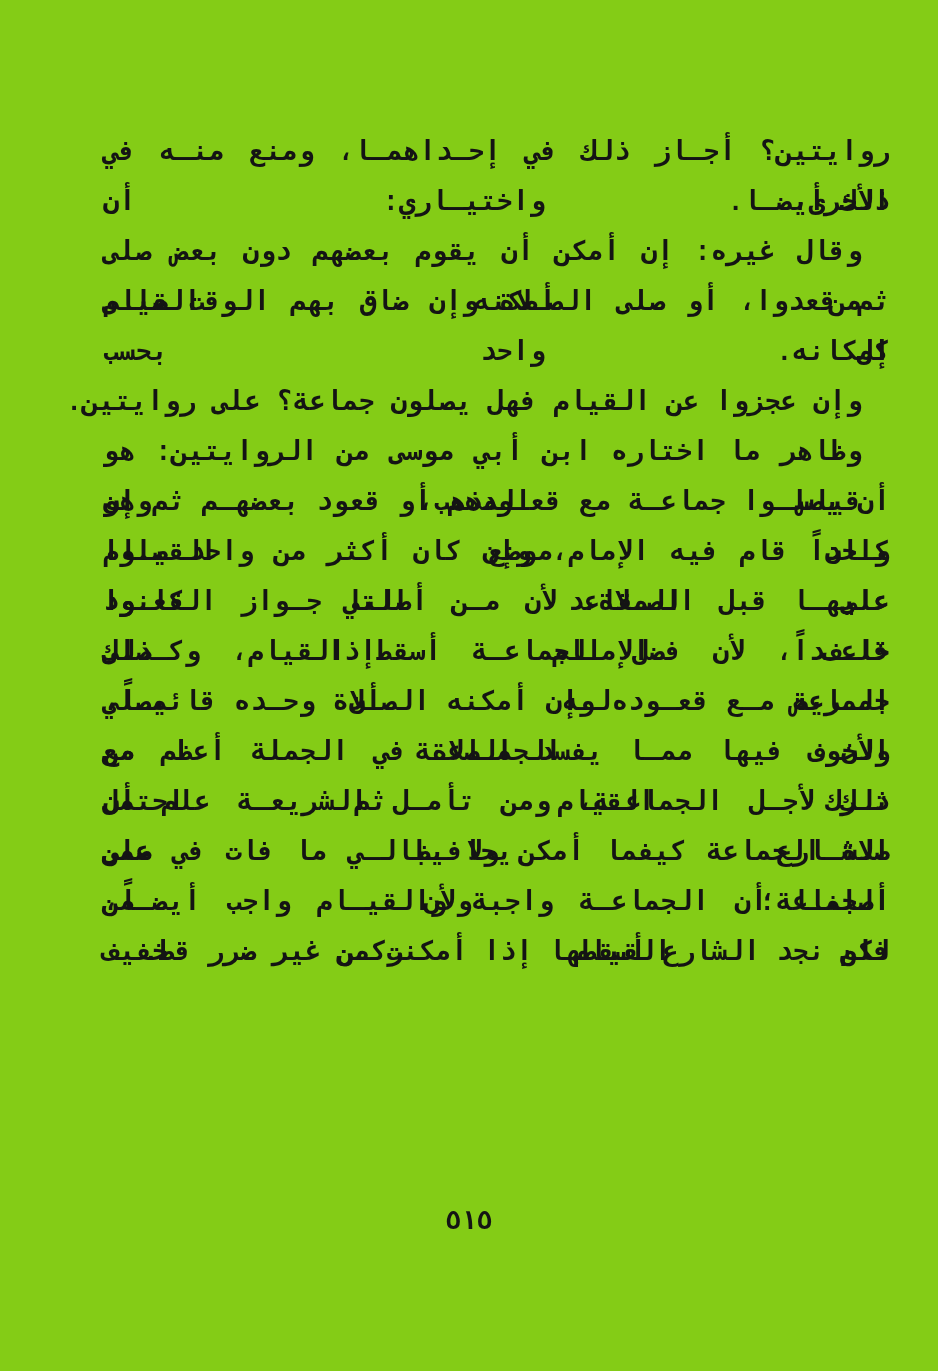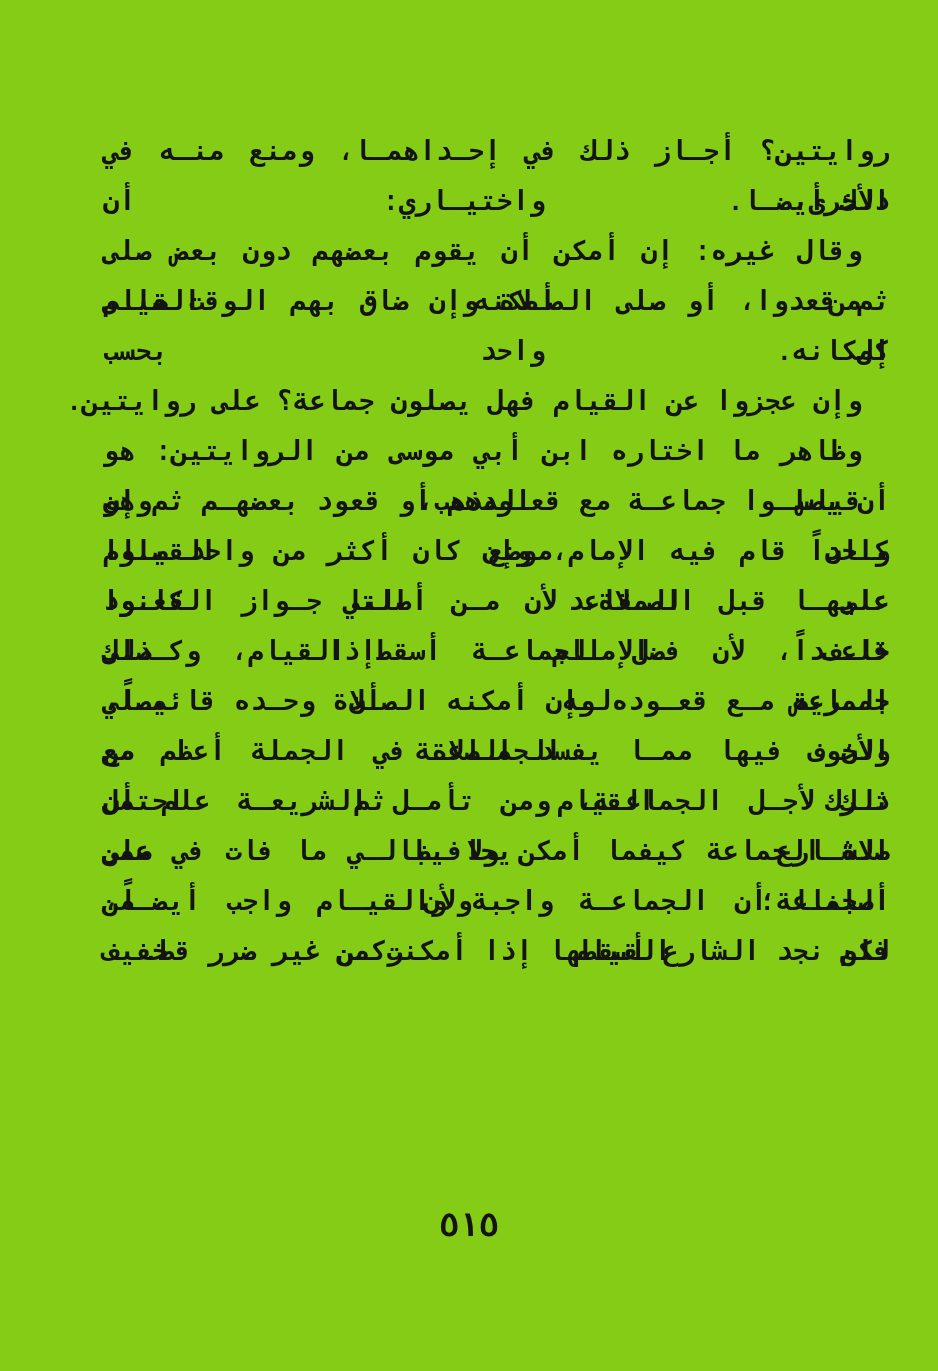--- a/index.html
+++ b/index.html
@@ -43,21 +43,21 @@
   .line.indent {
     padding-right: 28px;
   }
   .page-number {
     position: absolute;
     top: 1205px;
     left: 0;
     width: 100%;
     text-align: center;
     direction: rtl;
-    font-size: 33px;
+    font-size: 26px;
     font-weight: 700;
     letter-spacing: 7px;
     color: #141414;
   }
 </style>
 </head>
 <body>
 
 <div class="page">
   <div class="text-block">

